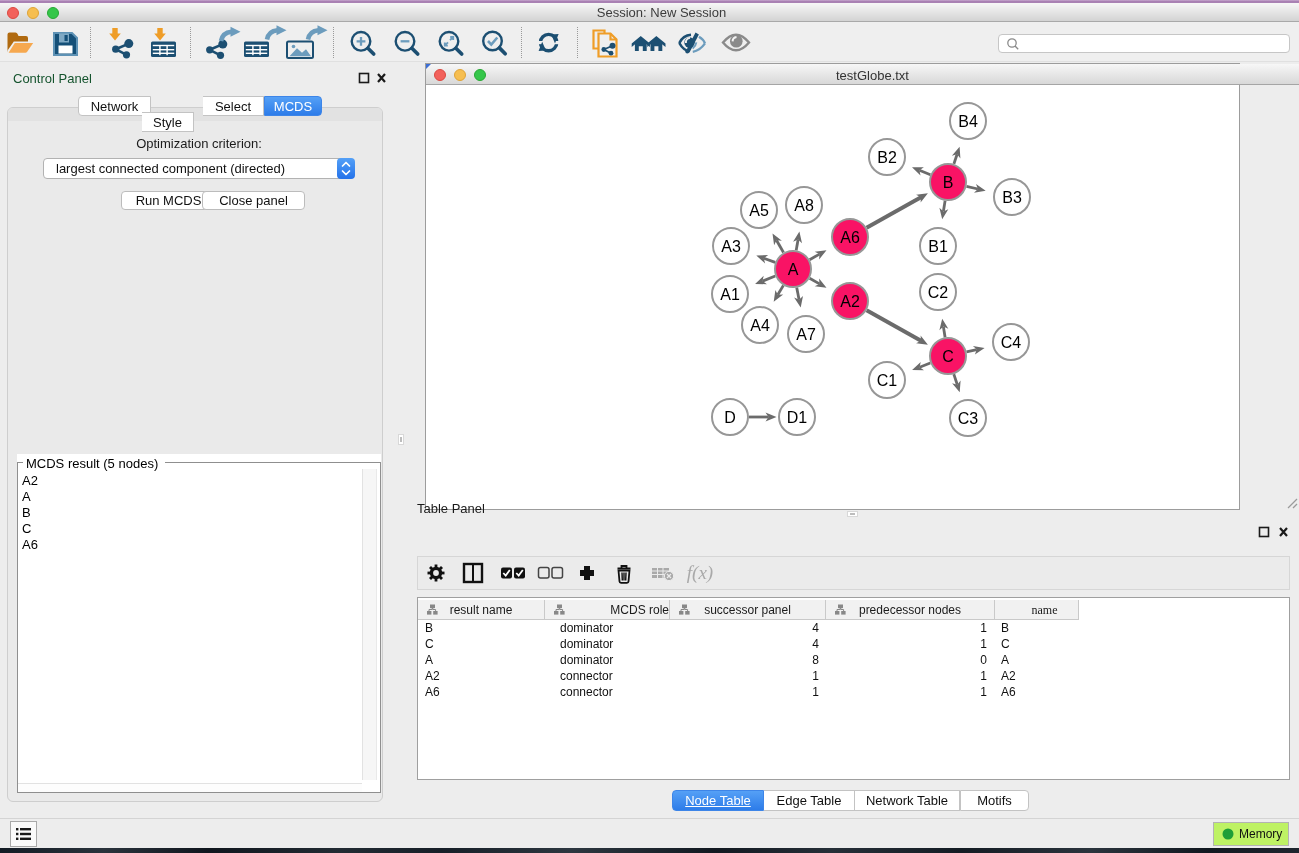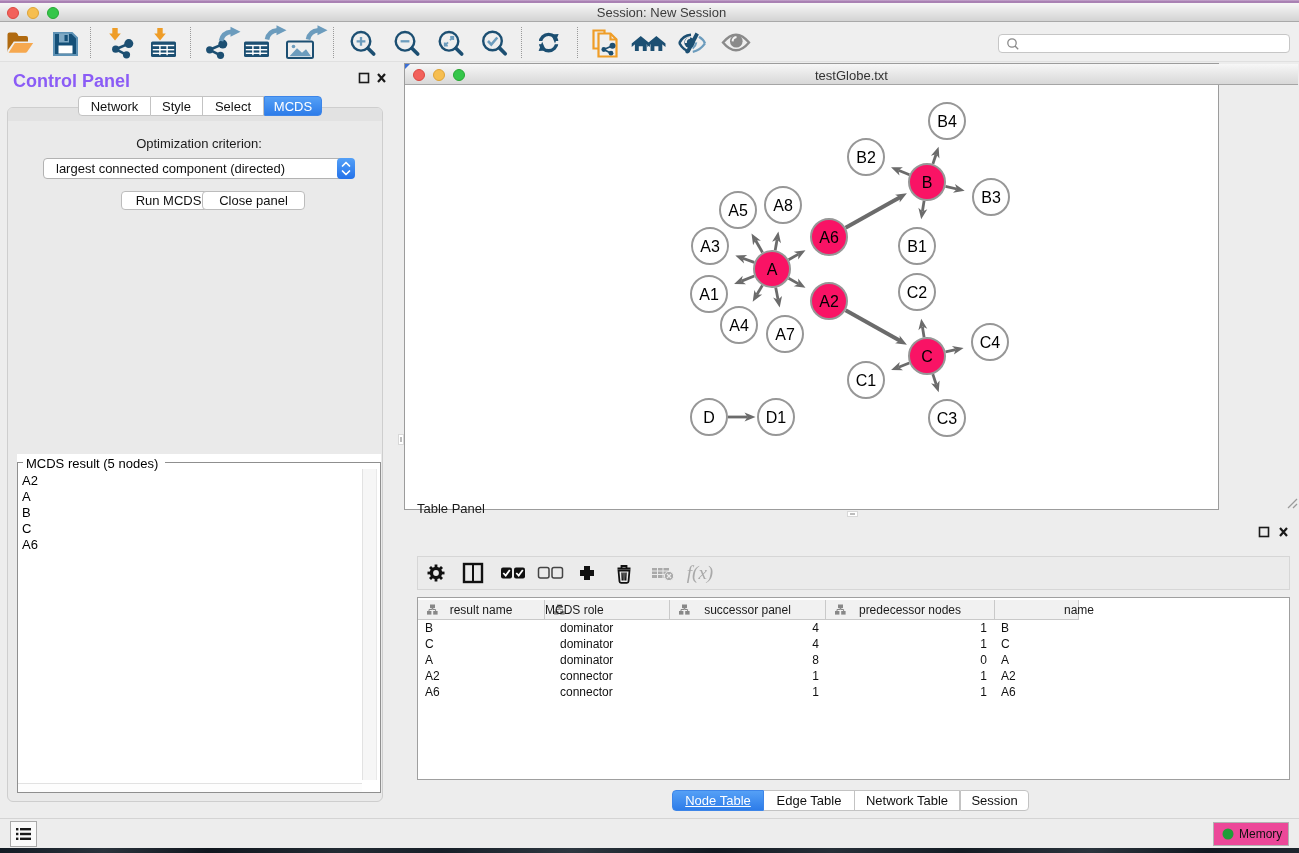--- a/index.html
+++ b/index.html
@@ -10,58 +10,58 @@
   background:linear-gradient(#f7f7f7, #d3d3d3); border-bottom:1px solid #a9a9a9; }
 #purple { left:0; top:0; width:1299px; height:3px;
   background:linear-gradient(#ccaed3, #a981b3 40%, #a981b3); }
 #title-text { left:12px; top:5px; width:1299px; text-align:center; font-size:13px; color:#3c3c3c; }
 .tl { border-radius:50%; width:12px; height:12px; top:7px; }
 #toolbar { left:0; top:22px; width:1299px; height:40px; background:#efefef; border-bottom:1px solid #e0e0e0; }
 .sep { top:27px; height:31px; width:0; border-left:1px dotted #9a9a9a; }
 #searchbox { left:998px; top:34px; width:292px; height:19px; background:#fff; border:1px solid #c6c6c6; border-radius:4px; }
 
 
-#cp-title { left:13px; top:71px; font-size:18px; color:#8b5cf6;font-weight:bold; }
+#cp-title { left:13px; top:71px; font-size:13px; color:#14532d; }
 #cp-pane { left:7px; top:107px; width:376px; height:695px; background:#eaeaea; border:1px solid #cecece; border-radius:6px; }
 #cp-pane-band { left:8px; top:108px; width:374px; height:13px; background:#e2e2e2; border-radius:5px 5px 0 0; }
 .tab { position:absolute; top:96px; height:20px; font-size:13px; color:#111; background:#fff;
   border:1px solid #c3c3c3; text-align:center; line-height:19px; }
 #tab-mcds { background:linear-gradient(#55a0f6, #2d7ce9); color:#fff; border-color:#3d85e8; border-radius:0 4px 4px 0; }
 #opt-label { left:0; top:136px; width:398px; text-align:center; font-size:13px; color:#1b1b1b; }
 #dropdown { left:43px; top:158px; width:311px; height:21px; background:#fff; border:1px solid #b2b2b2; border-radius:4px; }
 #dd-text { left:56px; top:161px; font-size:13px; color:#111; }
 #dd-step { left:337px; top:158px; width:18px; height:21px; background:linear-gradient(#54a0f7, #2472ea); border-radius:4px; }
 .btn { position:absolute; height:19px; background:#fff; border:1px solid #bcbcbc; border-radius:4px;
   font-size:13px; color:#111; text-align:center; line-height:17px; }
 #mcds-box { left:17px; top:454px; width:364px; height:339px; background:#fff; }
 .mb-line { position:absolute; background:#8f8f8f; }
 #mcds-box-title { left:24px; top:456px; font-size:13px; color:#000; background:#fff; padding:0 2px; }
 .mcds-item { position:absolute; left:22px; font-size:13px; color:#000; }
 #mcds-vtrack { left:362px; top:469px; width:15px; height:311px; background:#f6f6f6; border-left:1px solid #e2e2e2; border-right:1px solid #e9e9e9; }
 #mcds-htrack { left:18px; top:783px; width:344px; height:9px; background:#fdfdfd; border-top:1px solid #e2e2e2; }
 
 
-#netwin { left:404px; top:63px; width:815px; height:447px; background:#fff; border:1px solid #9c9c9c; }
+#netwin { left:425px; top:63px; width:815px; height:447px; background:#fff; border:1px solid #9c9c9c; }
 #netwin-tb { left:0px; top:0px; width:893px; height:21px; background:linear-gradient(#f7f7f7, #d8d8d8); border-bottom:1px solid #a5a5a5; }
 #netwin-title { left:0; top:4px; width:893px; text-align:center; font-size:13px; color:#333; }
 .tl2 { position:absolute; border-radius:50%; width:12px; height:12px; top:5px; }
 
 
 #tp-title { left:417px; top:501px; font-size:13px; color:#1a1a1a; }
 #tp-toolbar { left:417px; top:556px; width:873px; height:34px; background:#ebebeb; border:1px solid #d6d6d6; }
 #tp-table { left:417px; top:597px; width:873px; height:183px; background:#fff; border:1px solid #9f9f9f; }
 .th-cell { position:absolute; top:2px; height:20px; background:#f1f1f1; border-right:1px solid #c9c9c9; border-bottom:1px solid #c9c9c9; font-size:12px; color:#1b1b1b; }
 .td { position:absolute; font-size:12px; color:#111; }
 .bt-tab { position:absolute; top:790px; height:21px; background:#fff; border:1px solid #c3c3c3; font-size:13px; color:#111; text-align:center; line-height:20px; }
 #bt-node { background:linear-gradient(#55a0f6, #2d7ce9); color:#fff; border-color:#3d85e8; border-radius:4px 0 0 4px;text-decoration:underline; }
 
 
 #statusbar { left:0; top:818px; width:1299px; height:30px; background:#ededed; border-top:1px solid #d4d4d4; }
 #listbtn { left:10px; top:821px; width:27px; height:26px; background:#fafafa; border:1px solid #a9a9a9; }
-#membtn { left:1213px; top:822px; width:76px; height:24px; background:#ec4899; border:1px solid #b3b3b3; font-size:12px; color:#111; }
+#membtn { left:1213px; top:822px; width:76px; height:24px; background:#bef264; border:1px solid #b3b3b3; font-size:12px; color:#111; }
 #bottomdark { left:0; top:848px; width:1299px; height:5px; background:linear-gradient(90deg,#131b24,#2a333c 8%,#10161e 16%,#222b33 26%,#171f28 34%,#2d3740 44%,#121921 55%,#262f38 64%,#141c24 74%,#2b343d 84%,#111820 93%,#1e262f); }
 </style>
 </head>
 <body>
 <div id="purple" class="abs"></div>
 <div id="titlebar" class="abs"></div>
 <div id="title-text" class="abs">Session: New Session</div>
 <div class="tl abs" style="left:7px; background:#f2615b; border:1px solid #dc4840;"></div>
 <div class="tl abs" style="left:27px; background:#f6be50; border:1px solid #dfa336;"></div>
 <div class="tl abs" style="left:47px; background:#35c64a; border:1px solid #27a834;"></div>
@@ -192,21 +192,21 @@
   </svg>
 
 <div id="cp-title" class="abs">Control Panel</div>
 <svg class="abs" style="left:358px; top:72px;" width="30" height="12" viewBox="0 0 30 12">
     <rect x="1.5" y="1.5" width="9" height="9" fill="none" stroke="#1a1a1a" stroke-width="1.6"></rect>
     <path d="M20 2 L27 10 M27 2 L20 10" stroke="#1a1a1a" stroke-width="2.2"></path>
   </svg>
 <div id="cp-pane" class="abs"></div>
 <div id="cp-pane-band" class="abs"></div>
 <div class="tab abs" style="left:78px; width:73px; border-radius:4px 0 0 4px;">Network</div>
-<div class="tab abs" style="left:151px; width:52px; border-left:none;">Style</div>
+<div class="tab abs" style="left:142px; width:52px; border-left:none;margin-top:16px;">Style</div>
 <div class="tab abs" style="left:203px; width:61px; border-left:none;">Select</div>
 <div class="tab abs" id="tab-mcds" style="left:264px; width:58px;">MCDS</div>
 <div id="opt-label" class="abs">Optimization criterion:</div>
 <div id="dropdown" class="abs"></div>
 <div id="dd-text" class="abs">largest connected component (directed)</div>
 <div id="dd-step" class="abs"><svg width="18" height="21" viewBox="0 0 18 21">
       <path d="M5.5 8 L9 4.5 L12.5 8" fill="none" stroke="#fff" stroke-width="1.7" stroke-linecap="round" stroke-linejoin="round"></path>
       <path d="M5.5 13 L9 16.5 L12.5 13" fill="none" stroke="#fff" stroke-width="1.7" stroke-linecap="round" stroke-linejoin="round"></path>
     </svg></div>
 <div class="btn abs" style="left:93px; top:191px; width:95px;margin-left:28px;">Run MCDS</div>
@@ -379,21 +379,21 @@
     </div>
     <div class="th-cell" style="left:127px; width:125px;">
       <svg width="11" height="11" viewBox="0 0 11 11" style="position:absolute;left:9px;top:4px;">
         <g fill="#888">
           <rect x="3" y="0.5" width="5" height="3.6"></rect>
           <rect x="0" y="7" width="4.4" height="3.6"></rect>
           <rect x="6.2" y="7" width="4.4" height="3.6"></rect>
           <path d="M5.2 4 L5.2 5.5 L2 5.5 L2 7.5 M5.8 4 L5.8 5.5 L8.6 5.5 L8.6 7.5" stroke="#888" fill="none" stroke-width="1"></path>
         </g>
       </svg>
-      <div style="position:absolute; left:0; top:3px; width:100%; text-align:left;">MCDS role</div>
+      <div style="position:absolute; left:0; top:3px; width:100%; text-align:right;">MCDS role</div>
     </div>
     <div class="th-cell" style="left:252px; width:156px;">
       <svg width="11" height="11" viewBox="0 0 11 11" style="position:absolute;left:9px;top:4px;">
         <g fill="#888">
           <rect x="3" y="0.5" width="5" height="3.6"></rect>
           <rect x="0" y="7" width="4.4" height="3.6"></rect>
           <rect x="6.2" y="7" width="4.4" height="3.6"></rect>
           <path d="M5.2 4 L5.2 5.5 L2 5.5 L2 7.5 M5.8 4 L5.8 5.5 L8.6 5.5 L8.6 7.5" stroke="#888" fill="none" stroke-width="1"></path>
         </g>
       </svg>
@@ -404,21 +404,21 @@
         <g fill="#888">
           <rect x="3" y="0.5" width="5" height="3.6"></rect>
           <rect x="0" y="7" width="4.4" height="3.6"></rect>
           <rect x="6.2" y="7" width="4.4" height="3.6"></rect>
           <path d="M5.2 4 L5.2 5.5 L2 5.5 L2 7.5 M5.8 4 L5.8 5.5 L8.6 5.5 L8.6 7.5" stroke="#888" fill="none" stroke-width="1"></path>
         </g>
       </svg>
       <div style="position:absolute; left:0; top:3px; width:100%; text-align:center;">predecessor nodes</div>
     </div>
     <div class="th-cell" style="left:577px; width:84px;">
-      <div style="position:absolute; left:16px; top:3px; width:100%; text-align:right;">name</div>
+      <div style="position:absolute; left:8px; top:3px; width:100%; text-align:center;font-family:Liberation Serif, serif;">name</div>
     </div>
     <div class="td" style="left:7px; top:23px;">B</div>
     <div class="td" style="left:142px; top:23px;">dominator</div>
     <div class="td" style="left:252px; top:23px; width:149px; text-align:right;">4</div>
     <div class="td" style="left:408px; top:23px; width:161px; text-align:right;">1</div>
     <div class="td" style="left:583px; top:23px;">B</div>
     <div class="td" style="left:7px; top:39px;">C</div>
     <div class="td" style="left:142px; top:39px;">dominator</div>
     <div class="td" style="left:252px; top:39px; width:149px; text-align:right;">4</div>
     <div class="td" style="left:408px; top:39px; width:161px; text-align:right;">1</div>
@@ -436,21 +436,21 @@
     <div class="td" style="left:7px; top:87px;">A6</div>
     <div class="td" style="left:142px; top:87px;">connector</div>
     <div class="td" style="left:252px; top:87px; width:149px; text-align:right;">1</div>
     <div class="td" style="left:408px; top:87px; width:161px; text-align:right;">1</div>
     <div class="td" style="left:583px; top:87px;">A6</div>
   </div>
 
 <div class="bt-tab abs" id="bt-node" style="left:672px; width:92px;">Node Table</div>
 <div class="bt-tab abs" style="left:764px; width:91px; border-left:none;">Edge Table</div>
 <div class="bt-tab abs" style="left:855px; width:105px; border-left:none;">Network Table</div>
-<div class="bt-tab abs" style="left:960px; width:69px; border-radius:0 4px 4px 0;">Session</div>
+<div class="bt-tab abs" style="left:960px; width:69px; border-radius:0 4px 4px 0;">Motifs</div>
 
 <div class="abs" style="left:398px; top:434px; width:6px; height:11px; background:#fff; border:1px solid #d8d8d8;">
     <div style="position:absolute; left:1px; top:2px; width:2px; height:5px; background:#bdbdbd;"></div>
   </div>
 <div class="abs" style="left:847px; top:511px; width:11px; height:6px; background:#fff; border:1px solid #d8d8d8;">
     <div style="position:absolute; left:2px; top:1px; width:5px; height:2px; background:#bdbdbd;"></div>
   </div>
 <svg class="abs" style="left:1284px; top:495px;" width="14" height="14" viewBox="0 0 14 14">
     <g stroke="#9a9a9a" stroke-width="1.2">
       <line x1="4" y1="13" x2="13" y2="4"></line>

